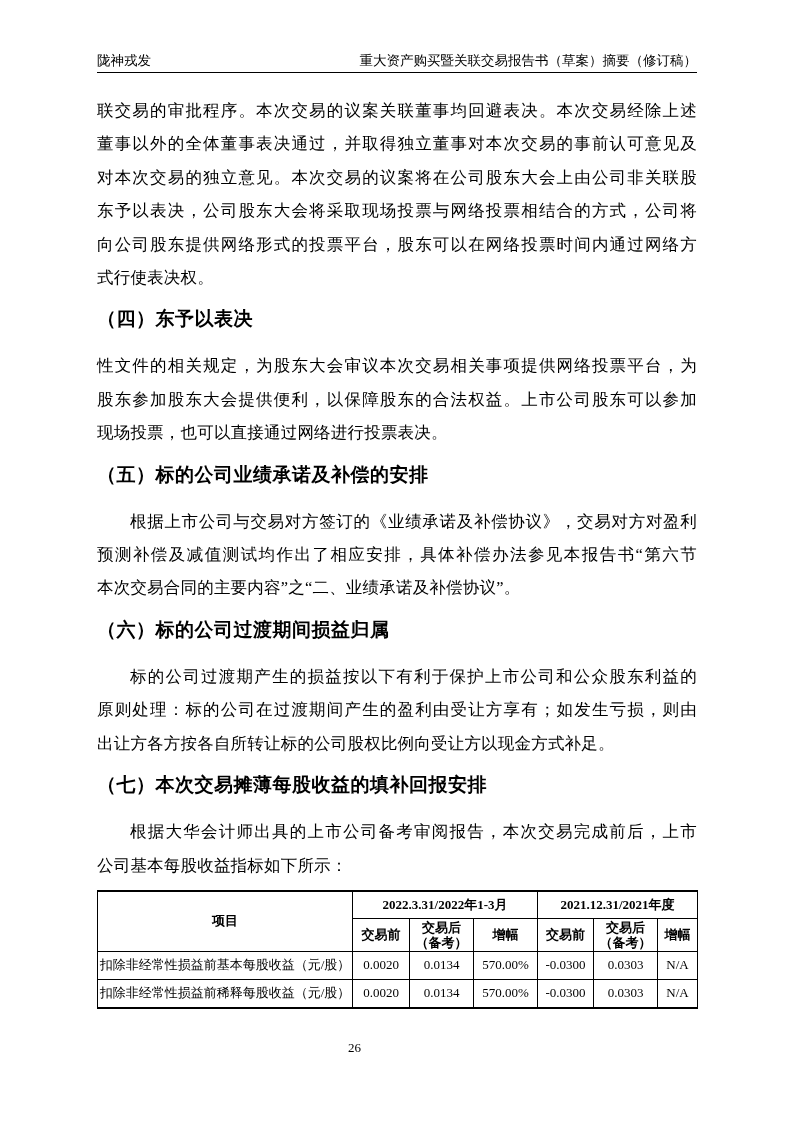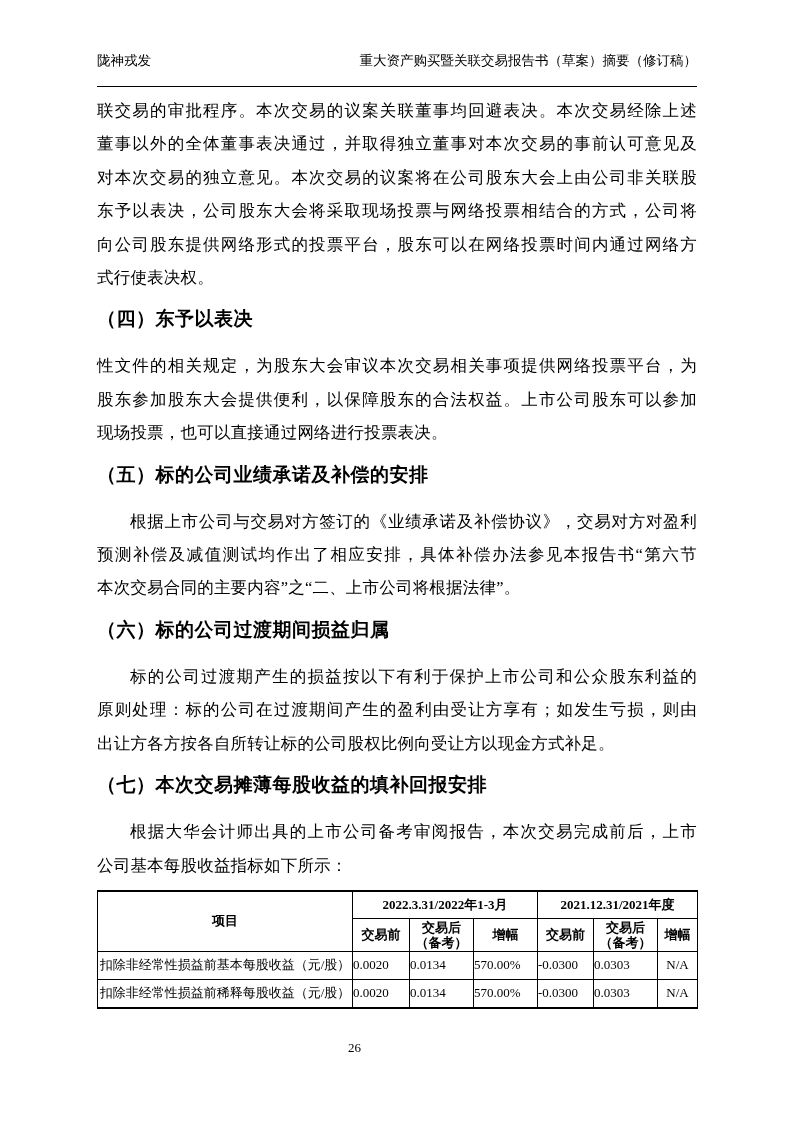--- a/index.html
+++ b/index.html
@@ -14,21 +14,21 @@
   }
   .doc-header {
     position: absolute;
     left: 97px;
     top: 52px;
     width: 600px;
     display: flex;
     justify-content: space-between;
     align-items: flex-end;
     border-bottom: 1.5px solid #000;
-    padding-bottom: 16px;
+    padding-bottom: 2px;
     font-size: 13.5px;
   }
   .doc-header .left-text { white-space: nowrap; }
   .doc-header .right-text { white-space: nowrap; margin-left: 36px; }
   .content {
     position: absolute;
     left: 97px;
     top: 94px;
     width: 600px;
   }
@@ -66,21 +66,21 @@
   table.eps th {
     font-weight: 700;
     text-align: center;
     font-size: 13px;
   }
   tr.group-row th { height: 26px; }
   tr.sub-row th { height: 32px; border-bottom: 1.5px solid #000; }
   th.item-head { border-bottom: 1.5px solid #000; }
   tr.data-row td { height: 27px; }
   td.item { text-align: center; padding-left: 8px; }
-  td.num { text-align: left; padding-right: 7px; }
+  td.num { text-align: center; padding-right: 7px; }
   td.na { text-align: center; }
   .pre { white-space: pre-line; line-height: 15px; }
   .page-number {
     position: absolute;
     top: 1040px;
     left: 0;
     width: 709px;
     text-align: center;
     font-size: 13px;
   }
@@ -112,21 +112,21 @@
       <div class="jline">性文件的相关规定，为股东大会审议本次交易相关事项提供网络投票平台，为</div>
       <div class="jline">股东参加股东大会提供便利，以保障股东的合法权益。上市公司股东可以参加</div>
       <div class="lline">现场投票，也可以直接通过网络进行投票表决。</div>
     </div>
 
     <h2 class="heading">（五）标的公司业绩承诺及补偿的安排</h2>
 
     <div class="para">
       <div class="jline indent">根据上市公司与交易对方签订的《业绩承诺及补偿协议》，交易对方对盈利</div>
       <div class="jline">预测补偿及减值测试均作出了相应安排，具体补偿办法参见本报告书“第六节</div>
-      <div class="lline">本次交易合同的主要内容”之“二、上市公司将根据法律”。</div>
+      <div class="lline">本次交易合同的主要内容”之“二、业绩承诺及补偿协议”。</div>
     </div>
 
     <h2 class="heading">（六）标的公司过渡期间损益归属</h2>
 
     <div class="para">
       <div class="jline indent">标的公司过渡期产生的损益按以下有利于保护上市公司和公众股东利益的</div>
       <div class="jline">原则处理：标的公司在过渡期间产生的盈利由受让方享有；如发生亏损，则由</div>
       <div class="lline">出让方各方按各自所转让标的公司股权比例向受让方以现金方式补足。</div>
     </div>
 

